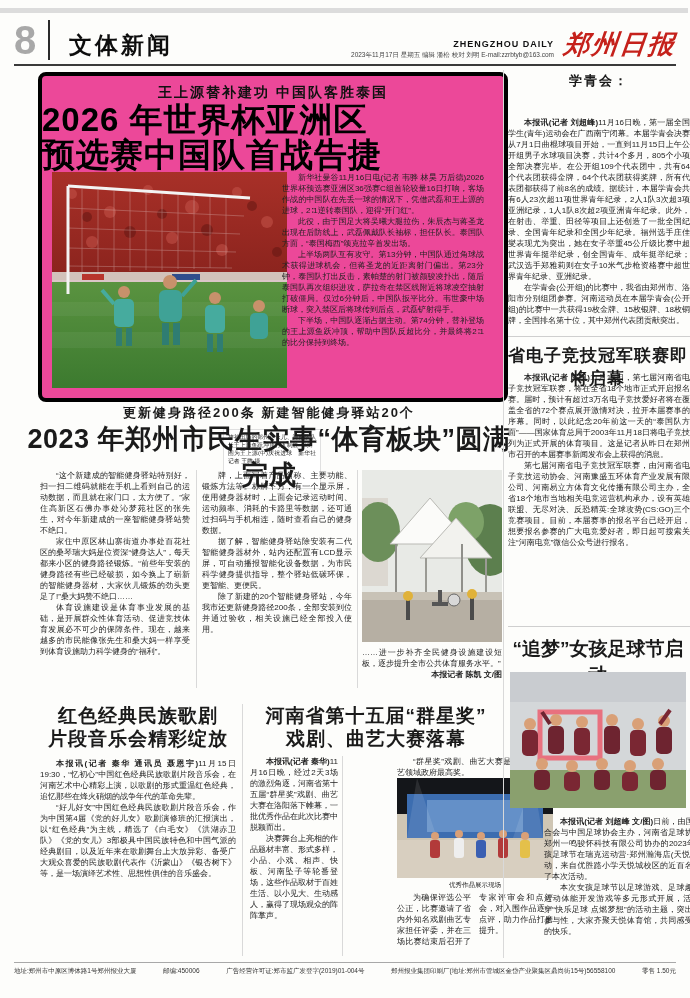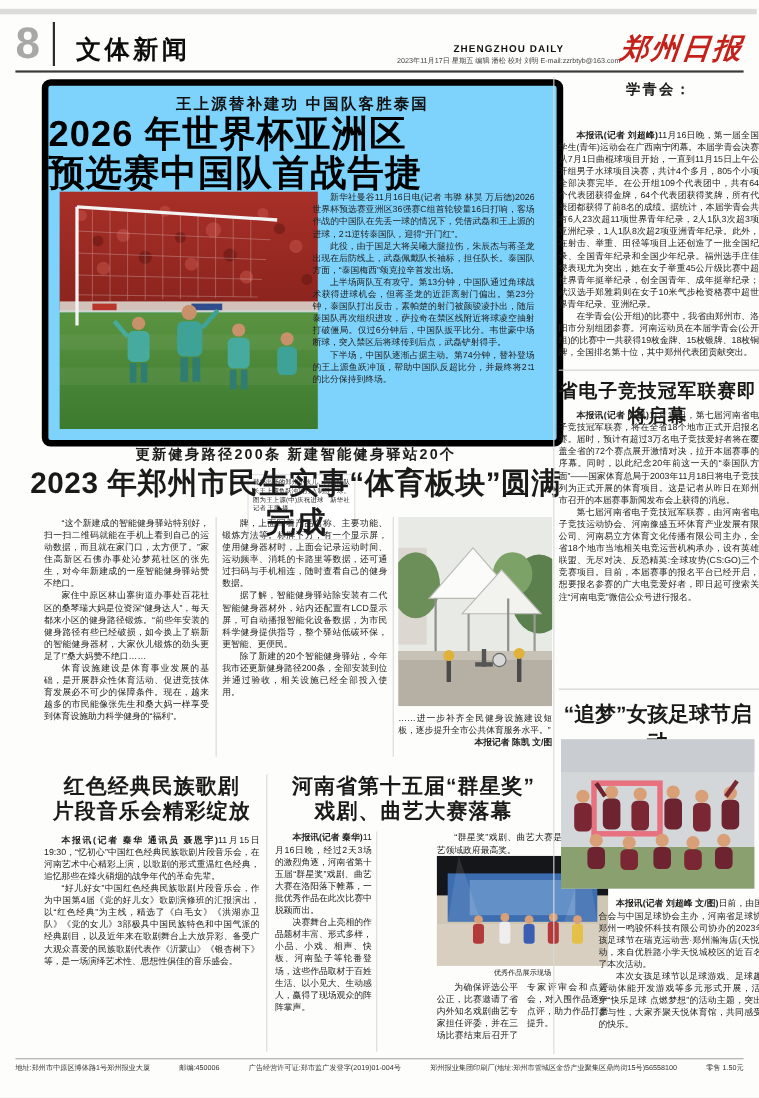--- a/index.html
+++ b/index.html
@@ -5,33 +5,33 @@
   html,body{margin:0;padding:0;background:#e9e9e9;}
   .page{position:relative;width:690px;height:998px;margin:0 auto;background:#fdfdfb;
         font-family:"Liberation Sans",sans-serif;color:#1a1a1a;overflow:hidden;}
   .topstrip{position:absolute;left:0;top:8px;width:688px;height:5px;background:#dcdcdc;}
   
   .hdr{position:absolute;left:14px;top:20px;right:14px;height:42px;}
   .pagenum{position:absolute;left:0;top:0;font-size:40px;line-height:40px;font-weight:bold;
            color:#a8a8a8;padding-right:12px;border-right:2px solid #2b2b2b;}
   .sect{position:absolute;left:55px;top:10px;font-size:23px;font-weight:bold;letter-spacing:3px;color:#0d0d0d;}
   .hdr-right{position:absolute;right:0;bottom:0;display:flex;align-items:flex-end;}
-  .hdr-meta{text-align:center;padding-bottom:2px;}
+  .hdr-meta{text-align:right;margin-right:10px;padding-bottom:2px;}
   .paper-en{font-size:9px;font-weight:bold;letter-spacing:1px;color:#111;}
   .dateline{font-size:6.5px;color:#444;margin-top:2px;}
   .logo-cn{font-family:"Liberation Serif",serif;font-style:italic;font-weight:bold;
            font-size:26px;color:#c5211b;transform:skewX(-6deg);letter-spacing:2px;}
   .hdr-rule{position:absolute;left:14px;right:14px;top:64px;height:2px;background:#3a3a3a;}
   
   .body-txt{font-size:8px;line-height:11px;text-align:justify;color:#222;overflow:hidden;}
   .body-txt p{margin:0;text-indent:2em;}
   .lead-in{font-weight:bold;}
   
   .leadbox{position:absolute;left:38px;top:72px;width:462px;height:322px;
-           border:6px solid #000000;border-radius:8px;background:#7dd3fc;}
+           border:4px solid #000000;border-radius:8px;background:#ec4899;}
   .lead-kicker{position:absolute;left:0;top:8px;width:100%;text-align:center;
                font-size:14px;font-weight:600;letter-spacing:2px;color:#111;}
   .lead-h{position:absolute;left:0;top:26px;width:100%;font-size:33px;
           line-height:35px;font-weight:900;letter-spacing:1px;color:#000;}
   .lead-photo{position:absolute;left:10px;top:96px;width:235px;height:216px;}
   .lead-body{position:absolute;left:240px;top:96px;width:202px;height:214px;}
   .lead-cap{position:absolute;left:172px;top:258px;width:88px;height:52px;background:#fff;
             padding:3px 4px;font-size:5.8px;line-height:8px;text-align:justify;color:#222;
             box-shadow:0 0 0 1px #e0e0e0;overflow:hidden;}
   

